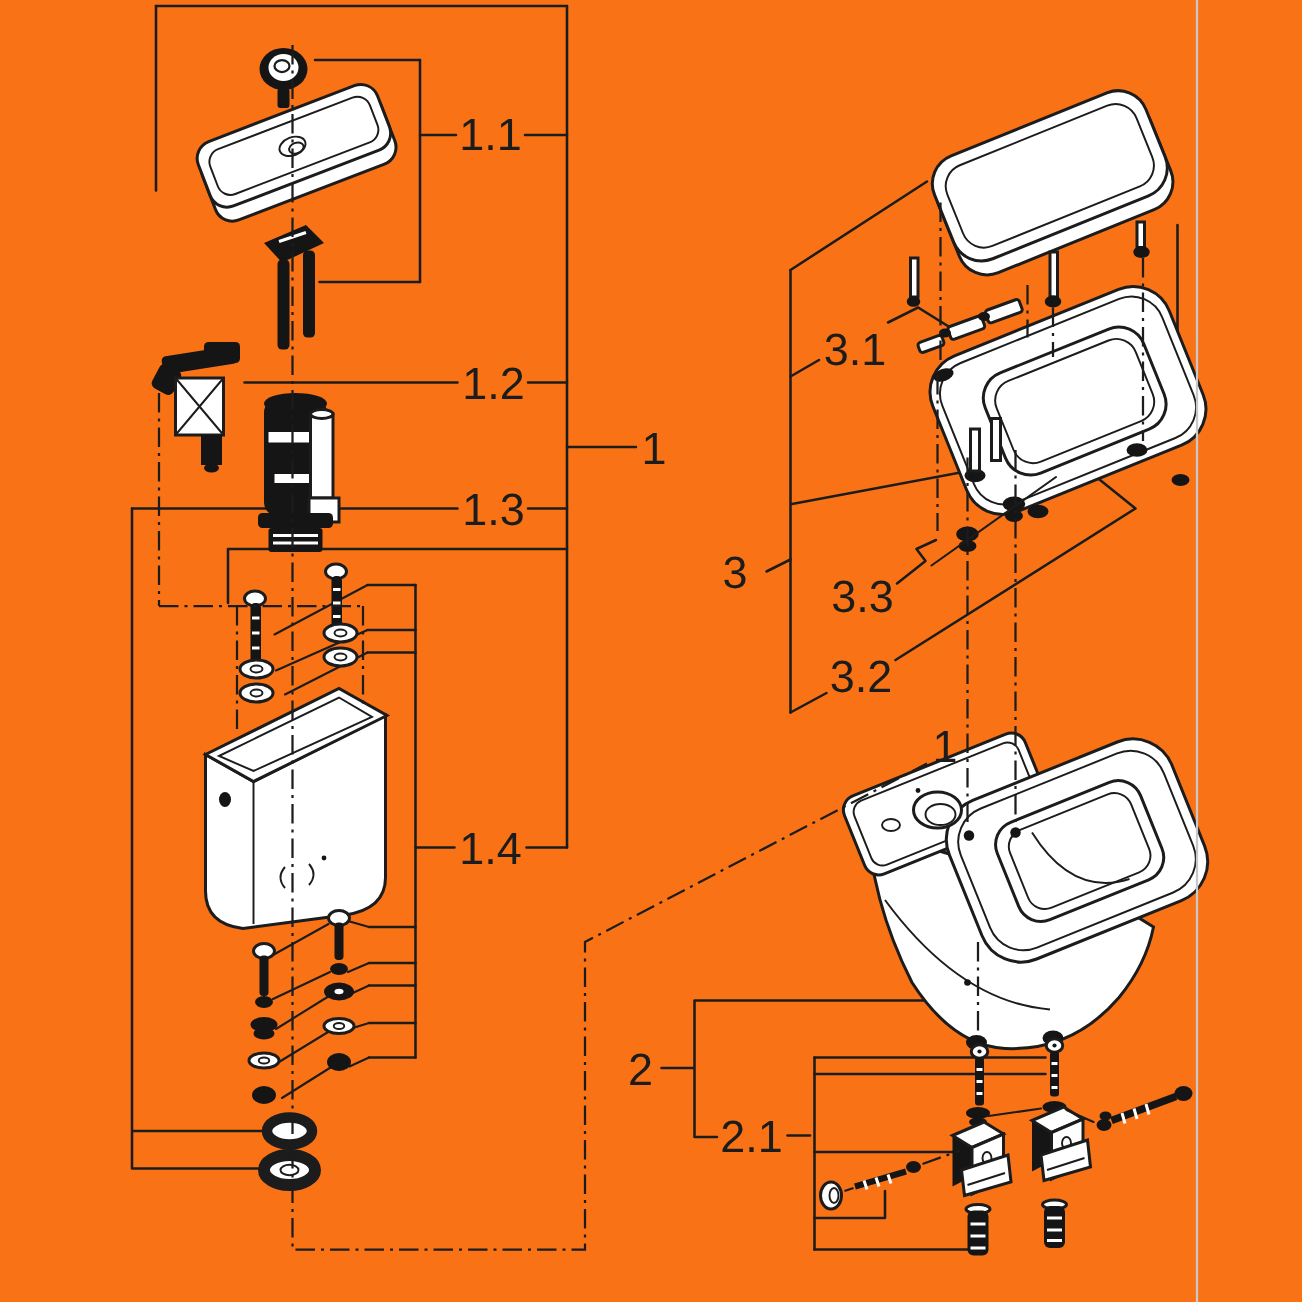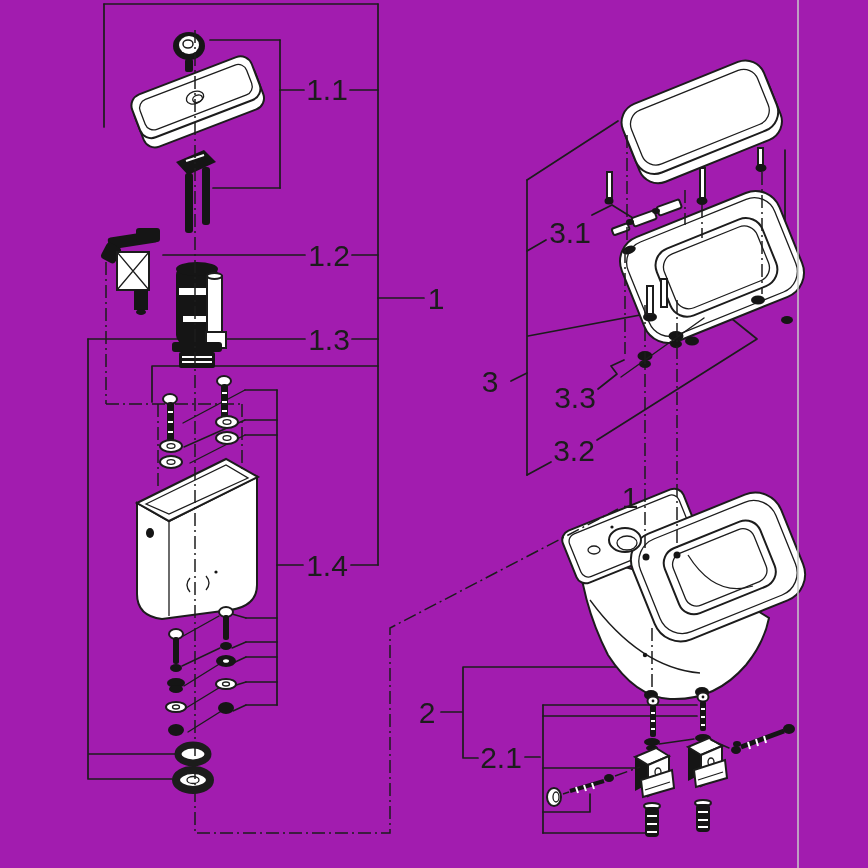--- a/index.html
+++ b/index.html
@@ -1,16 +1,16 @@
 <!DOCTYPE html>
 <html><head>
 <meta charset="utf-8">
 <style>
   html,body{margin:0;padding:0;background:#ffffff;}
-  .stage{position:relative;width:868px;height:868px;background:#a21caf;overflow:hidden;}
+  .stage{position:relative;width:868px;height:868px;background:#f97316;overflow:hidden;}
   svg{display:block;}
   text.callout{font-family:"Liberation Sans","DejaVu Sans",sans-serif;font-size:30px;fill:#1c1c1c;}
   .ln{stroke:#1c1c1c;stroke-width:1.7;fill:none;stroke-linecap:round;}
   .lnthin{stroke:#1c1c1c;stroke-width:1.4;fill:none;stroke-linecap:round;}
   .dash{stroke:#1c1c1c;stroke-width:1.5;fill:none;stroke-dasharray:13 4 2 4;}
   .part{stroke:#1c1c1c;stroke-width:2;fill:#ffffff;}
   .partthin{stroke:#1c1c1c;stroke-width:1.3;fill:none;}
   .blk{fill:#151515;stroke:none;}
   .wht{stroke:#ffffff;stroke-width:2;fill:none;}
 </style>

